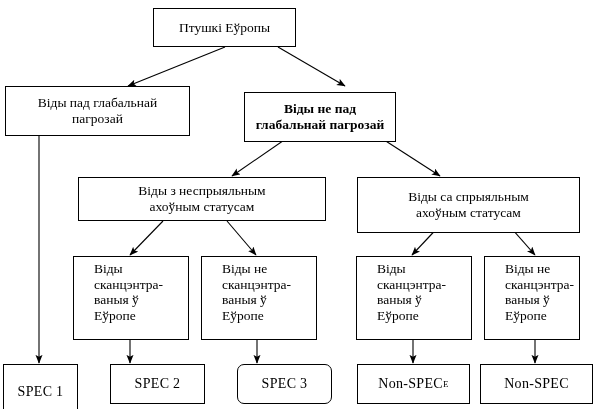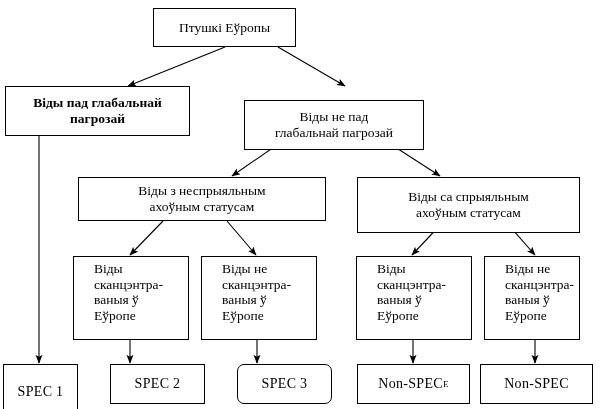--- a/index.html
+++ b/index.html
@@ -86,25 +86,25 @@
     <line x1="130" y1="340" x2="130" y2="363" stroke="#000000" stroke-width="1.1" marker-end="url(#arrowhead)"></line>
     <line x1="257" y1="340" x2="257" y2="363" stroke="#000000" stroke-width="1.1" marker-end="url(#arrowhead)"></line>
     <line x1="413" y1="340" x2="413" y2="363" stroke="#000000" stroke-width="1.1" marker-end="url(#arrowhead)"></line>
     <line x1="535" y1="340" x2="535" y2="363" stroke="#000000" stroke-width="1.1" marker-end="url(#arrowhead)"></line>
   </svg>
 
   <div class="node" style="left:153px; top:8px; width:143px; height:39px;">
     <span>Птушкі Еўропы</span>
   </div>
 
-  <div class="node" style="left:5px; top:86px; width:185px; height:50px;font-weight:bold;">
+  <div class="node" style="left:5px; top:86px; width:185px; height:50px;">
     <span>Віды пад глабальнай
 пагрозай</span>
   </div>
-  <div class="node" style="left:244px; top:100px; width:180px; height:50px;">
+  <div class="node" style="left:244px; top:92px; width:152px; height:50px;font-weight:bold;">
     <span>Віды не пад
 глабальнай пагрозай</span>
   </div>
 
   <div class="node" style="left:78px; top:177px; width:248px; height:44px;">
     <span>Віды з неспрыяльным
 ахоўным статусам</span>
   </div>
   <div class="node" style="left:357px; top:177px; width:223px; height:56px;">
     <span>Віды са спрыяльным

